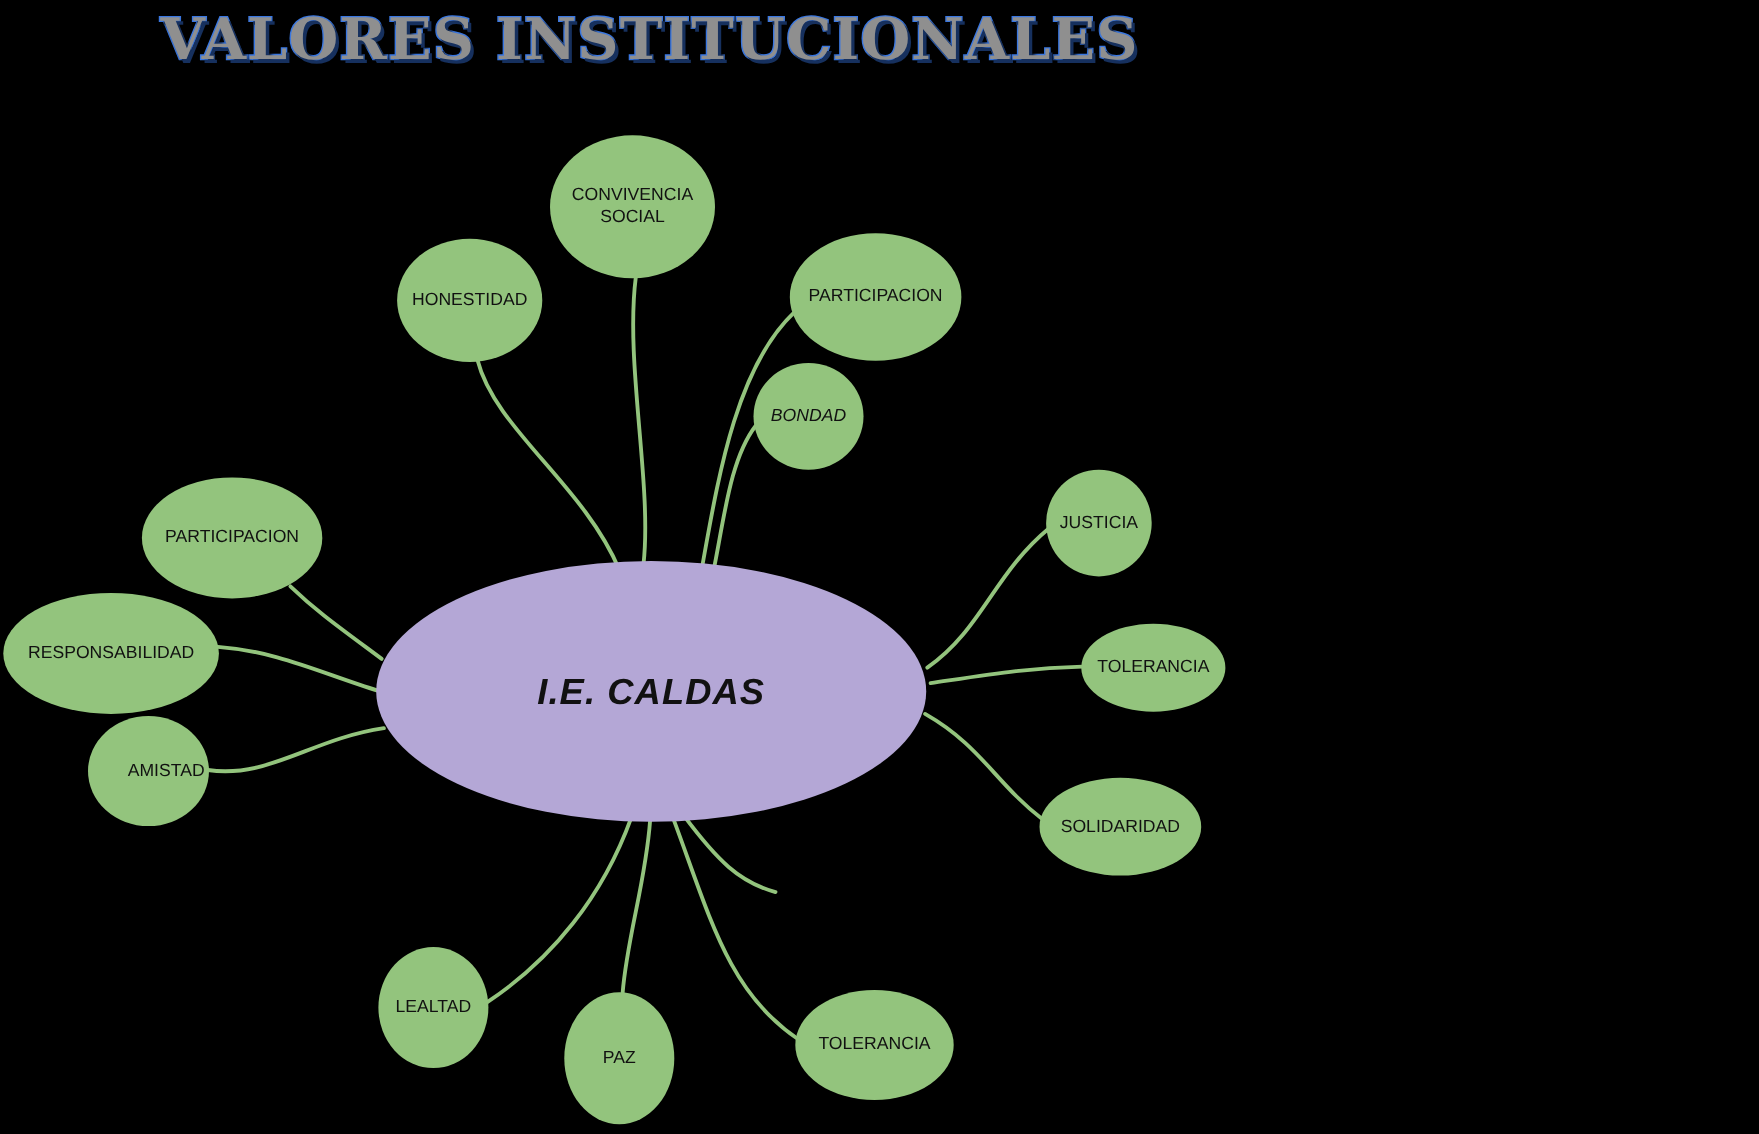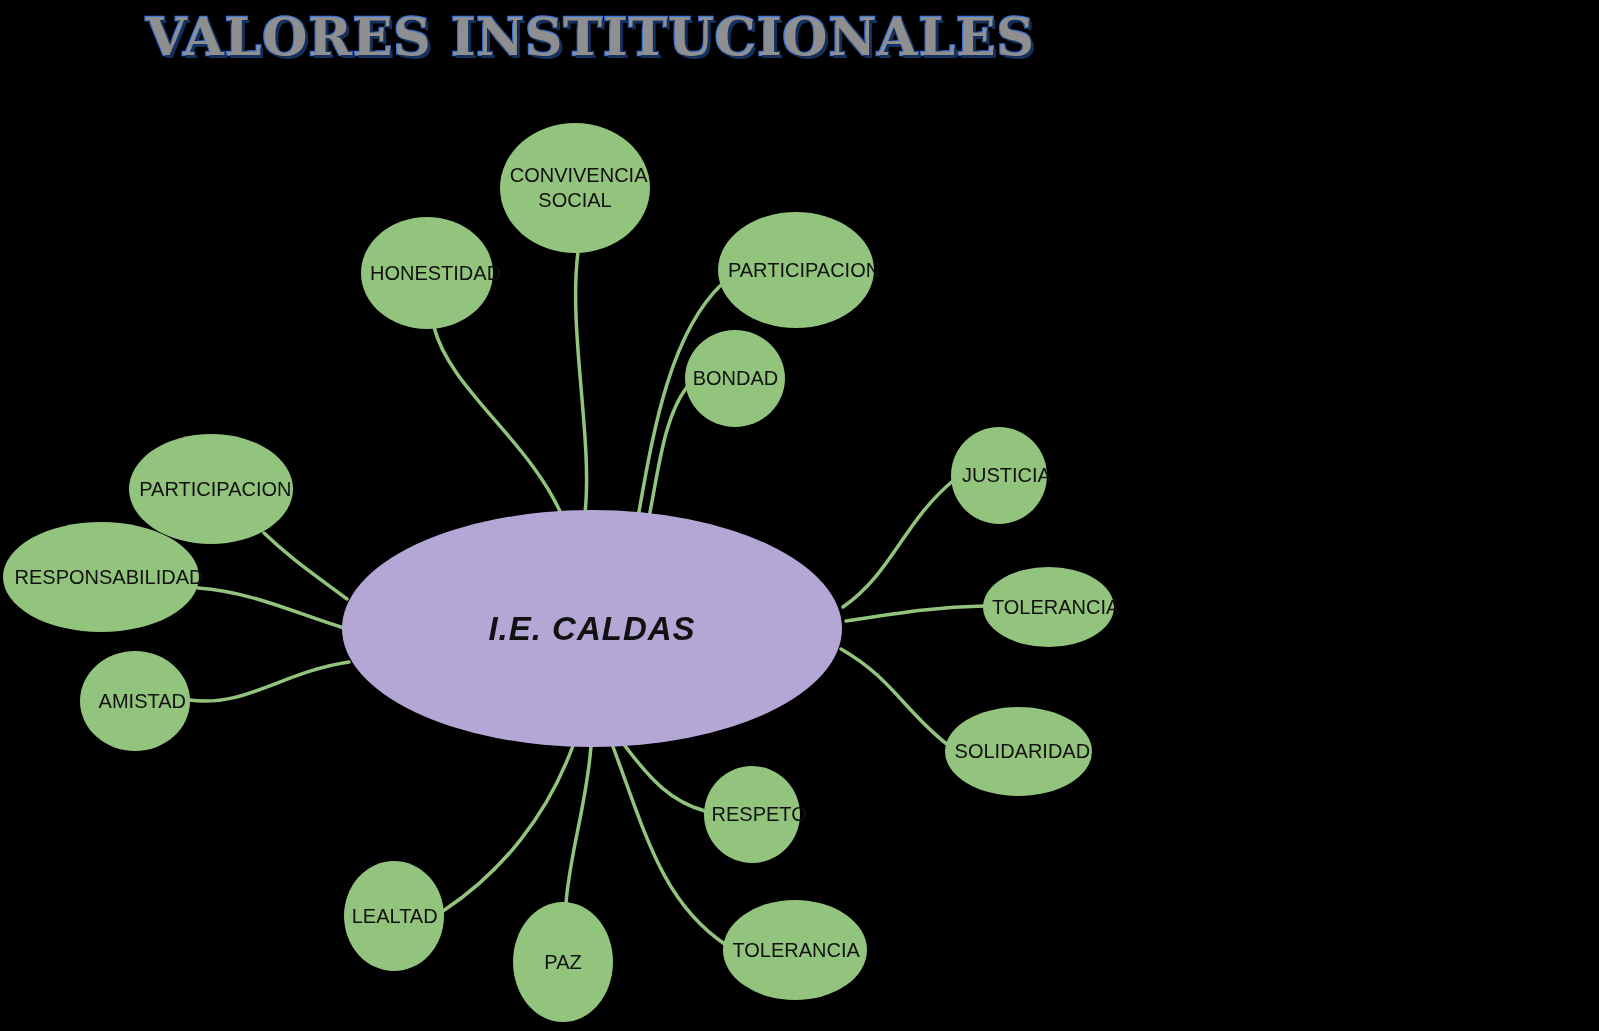--- a/index.html
+++ b/index.html
@@ -48,21 +48,21 @@
   }
   .node {
     position: absolute;
     border-radius: 50%;
     background: #93c47d;
     display: flex;
     align-items: center;
     justify-content: center;
     text-align: center;
     color: #111111;
-    font-size: 20px;
+    font-size: 16px;
     line-height: 1.25;
     padding: 4px;
     box-sizing: border-box;
   }
   .node span {
     display: block;
     max-width: 92%;
   }
   .center-node {
     position: absolute;
@@ -118,57 +118,54 @@
   </div>
 
   <div class="node" style="left:361px; top:207px; width:132px; height:112px;">
     <span>HONESTIDAD</span>
   </div>
 
   <div class="node" style="left:718px; top:202px; width:156px; height:116px;">
     <span>PARTICIPACION</span>
   </div>
 
-  <div class="node" style="left:685px; top:320px; width:100px; height:97px;">
+  <div class="node" style="left:685px; top:320px; width:100px; height:97px;font-style:italic;">
     <span>BONDAD</span>
   </div>
 
-  <div class="node" style="left:951px; top:417px; width:96px; height:97px;justify-content:flex-end;">
+  <div class="node" style="left:951px; top:417px; width:96px; height:97px;">
     <span>JUSTICIA</span>
   </div>
 
   <div class="node" style="left:983px; top:557px; width:131px; height:80px;">
     <span>TOLERANCIA</span>
   </div>
 
   <div class="node" style="left:945px; top:697px; width:147px; height:89px;">
     <span>SOLIDARIDAD</span>
   </div>
 
-  <div class="node" style="left:704px; top:756px; width:96px; height:97px;">
-    <span>RESPETO</span>
-  </div>
 
   <div class="node" style="left:723px; top:890px; width:144px; height:100px;">
     <span>TOLERANCIA</span>
   </div>
 
   <div class="node" style="left:513px; top:892px; width:100px; height:120px;">
     <span>PAZ</span>
   </div>
 
   <div class="node" style="left:344px; top:851px; width:100px; height:110px;">
     <span>LEALTAD</span>
   </div>
 
   <div class="node" style="left:80px; top:641px; width:110px; height:100px;justify-content:flex-end;">
     <span>AMISTAD</span>
   </div>
 
-  <div class="node" style="left:3px; top:512px; width:196px; height:110px;">
+  <div class="node" style="left:3px; top:529px; width:196px; height:110px;">
     <span>RESPONSABILIDAD</span>
   </div>
 
   <div class="node" style="left:129px; top:424px; width:164px; height:110px;align-items:center;">
     <span>PARTICIPACION</span>
   </div>
 
 </div>
 
 </body></html>

